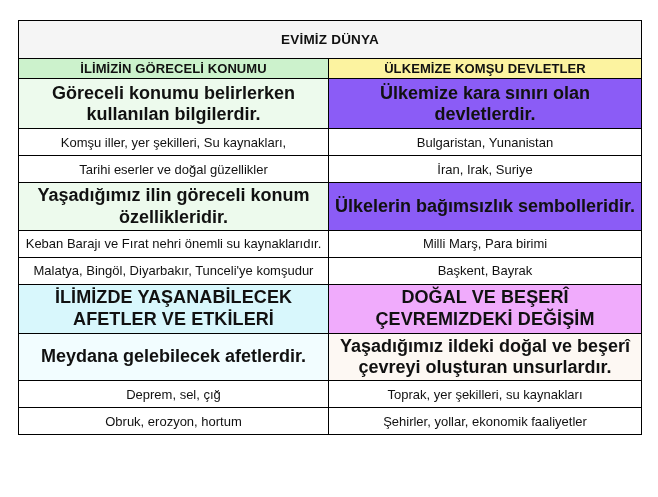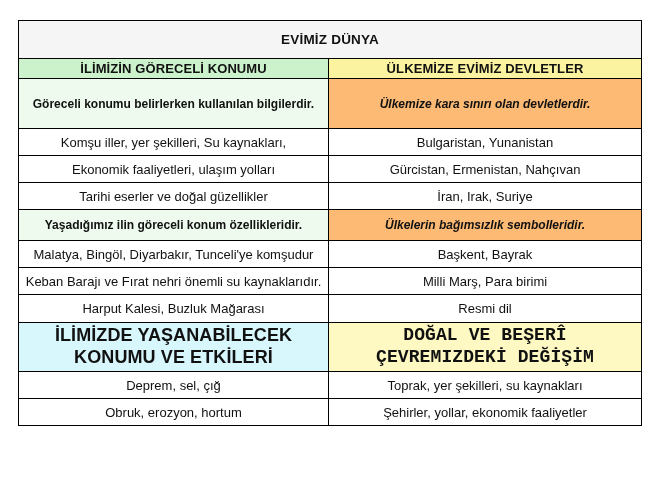--- a/index.html
+++ b/index.html
@@ -55,112 +55,108 @@
     height: 19px;
     letter-spacing: .1px;
   }
   .sect-head.two-line {
     height: 37px;
     font-size: 18px;
     line-height: 1.22;
   }
   .def-cell {
     font-weight: bold;
-    font-size: 12px;
+    font-size: 18px;
     line-height: 1.25;
   }
   .def-row-a td { height: 50px; }
   .def-row-b td { height: 31px; margin-top: 44px; }
   .def-row-c td { height: 45px; vertical-align: top; padding-top: 4px; }
   .data-cell {
     font-size: 13px;
     font-weight: normal;
     background: #ffffff;
     height: 27px;
   }
   .data-row-tall td { height: 28px; }
 
   
   .bg-green-head { background: #ccf2cc; }
   .bg-green-soft { background: #edfaed; }
   .bg-yellow-head{ background: #fcf3a0; }
-  .bg-yellow-soft{ background: #fdba74; font-style: italic; }
+  .bg-yellow-soft{ background: #8b5cf6; }
   .bg-blue-head  { background: #d8f7fc; }
   .bg-blue-soft  { background: #f2fdff; }
-  .bg-peach-head { background: #fef9c3; font-family: Liberation Mono, monospace; }
+  .bg-peach-head { background: #f0abfc; }
   .bg-peach-soft { background: #fdf8f3; }
 </style>
 </head>
 <body>
 
 <div id="page">
   <div class="table-wrap">
     <table class="grid">
       <colgroup>
         <col class="c-left">
         <col class="c-right">
       </colgroup>
       <tbody>
 
         <tr>
           <td class="title-cell" colspan="2">EVİMİZ DÜNYA</td>
         </tr>
 
         <tr>
           <td class="sect-head bg-green-head">İLİMİZİN GÖRECELİ KONUMU</td>
-          <td class="sect-head bg-yellow-head">ÜLKEMİZE EVİMİZ DEVLETLER</td>
+          <td class="sect-head bg-yellow-head">ÜLKEMİZE KOMŞU DEVLETLER</td>
         </tr>
 
         <tr class="def-row-a">
           <td class="def-cell bg-green-soft">Göreceli konumu belirlerken kullanılan bilgilerdir.</td>
           <td class="def-cell bg-yellow-soft">Ülkemize kara sınırı olan devletlerdir.</td>
         </tr>
 
         <tr>
           <td class="data-cell">Komşu iller, yer şekilleri, Su kaynakları,</td>
           <td class="data-cell">Bulgaristan, Yunanistan</td>
         </tr>
         <tr>
-          <td class="data-cell">Ekonomik faaliyetleri, ulaşım yolları</td>
-          <td class="data-cell">Gürcistan, Ermenistan, Nahçıvan</td>
-        </tr>
-        <tr>
           <td class="data-cell">Tarihi eserler ve doğal güzellikler</td>
           <td class="data-cell">İran, Irak, Suriye</td>
         </tr>
 
         <tr class="def-row-b">
           <td class="def-cell bg-green-soft">Yaşadığımız ilin göreceli konum özellikleridir.</td>
           <td class="def-cell bg-yellow-soft">Ülkelerin bağımsızlık sembolleridir.</td>
         </tr>
 
         <tr>
-          <td class="data-cell">Malatya, Bingöl, Diyarbakır, Tunceli'ye komşudur</td>
-          <td class="data-cell">Başkent, Bayrak</td>
-        </tr>
-        <tr>
           <td class="data-cell">Keban Barajı ve Fırat nehri önemli su kaynaklarıdır.</td>
           <td class="data-cell">Milli Marş, Para birimi</td>
         </tr>
-        <tr class="data-row-tall">
-          <td class="data-cell">Harput Kalesi, Buzluk Mağarası</td>
-          <td class="data-cell">Resmi dil</td>
+        <tr>
+          <td class="data-cell">Malatya, Bingöl, Diyarbakır, Tunceli'ye komşudur</td>
+          <td class="data-cell">Başkent, Bayrak</td>
         </tr>
 
         <tr>
           <td class="sect-head two-line bg-blue-head">
             <span>İLİMİZDE YAŞANABİLECEK</span><br>
-            <span>KONUMU VE ETKİLERİ</span>
+            <span>AFETLER VE ETKİLERİ</span>
           </td>
           <td class="sect-head two-line bg-peach-head">
             <span>DOĞAL VE BEŞERÎ</span><br>
             <span>ÇEVREMIZDEKİ DEĞİŞİM</span>
           </td>
         </tr>
 
+        <tr class="def-row-c">
+          <td class="def-cell bg-blue-soft">Meydana gelebilecek afetlerdir.</td>
+          <td class="def-cell bg-peach-soft">Yaşadığımız ildeki doğal ve beşerî çevreyi oluşturan unsurlardır.</td>
+        </tr>
 
         <tr>
           <td class="data-cell">Deprem, sel, çığ</td>
           <td class="data-cell">Toprak, yer şekilleri, su kaynakları</td>
         </tr>
         <tr>
           <td class="data-cell">Obruk, erozyon, hortum</td>
           <td class="data-cell">Şehirler, yollar, ekonomik faaliyetler</td>
         </tr>
 

